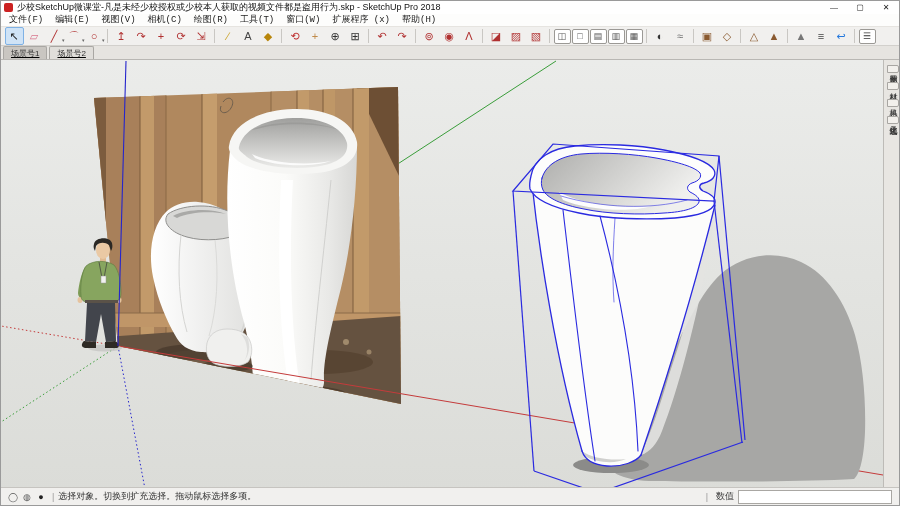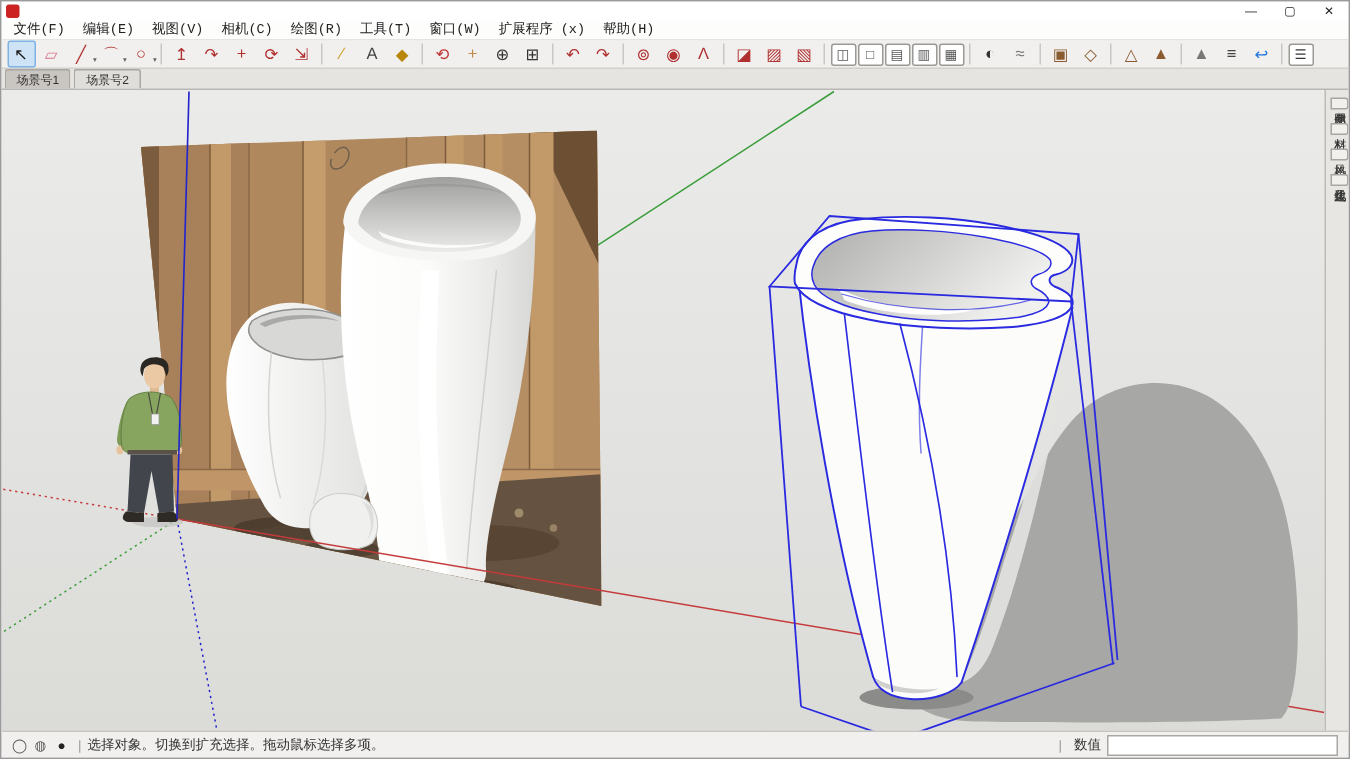--- a/index.html
+++ b/index.html
@@ -21,21 +21,21 @@
   .toolbar{position:absolute;top:26px;left:0;right:0;height:19px;background:#f1f0ee;
     border-bottom:1px solid #d2d0cc;display:flex;align-items:center;padding-left:3px;box-sizing:border-box;}
   .tool{width:17px;height:16px;display:flex;align-items:center;justify-content:center;
     font-size:11px;margin:0 .5px;border:1px solid transparent;border-radius:2px;position:relative;flex:none;}
   .tool.active{background:#cfe3f6;border-color:#7fb2e5;}
   .tool.boxed{background:#ffffff;border-color:#9b9995;width:15px;height:13px;font-size:9px;}
   .tool .caret{position:absolute;right:-2px;bottom:1px;font-size:5px;color:#666;}
   .sep{width:1px;height:14px;background:#c9c7c3;margin:0 3px;flex:none;}
   
   .scenetabs{position:absolute;top:45px;left:0;right:0;height:14px;background:#e6e4e0;
-    border-bottom:1px solid #b9b7b3;display:flex;align-items:flex-end;padding-left:2px;box-sizing:border-box;}
+    border-bottom:1px solid #b9b7b3;display:flex;align-items:flex-end;padding-left:2px;box-sizing:border-box;text-decoration:underline;}
   .scene-tab{font-size:8px;line-height:11px;padding:1px 7px 0 7px;border:1px solid #a9a7a3;border-bottom:none;
     background:#e0deda;color:#333;margin-right:2px;border-radius:2px 2px 0 0;white-space:nowrap;}
   .scene-tab.active{background:#c9c6c1;}
   
   .main{position:absolute;top:59px;left:0;width:900px;height:429px;}
   .viewport{position:absolute;left:0;top:0;width:882px;height:429px;background:#e4e5e2;}
   .viewport svg{display:block;}
   .tray{position:absolute;left:882px;top:0;width:18px;height:429px;background:#e8e6e2;
     border-left:1px solid #bdbbb7;box-sizing:border-box;display:flex;flex-direction:column;
     align-items:center;padding-top:5px;gap:9px;}
@@ -55,20 +55,21 @@
   .measure-input{width:148px;height:12px;border:1px solid #a9a7a3;background:#fff;
     margin:0 2px;font-size:9px;font-family:"Liberation Sans",sans-serif;padding:0 2px;}
 </style>
 </head>
 <body>
 
 <div class="window">
 
   <div class="titlebar">
     <span class="app-icon" style="background:#cc2222;"></span>
+    <span class="title-text">少校SketchUp微课堂-凡是未经少校授权或少校本人获取的视频文件都是盗用行为.skp - SketchUp Pro 2018</span>
     <div class="win-controls">
       <span class="win-btn">—</span>
       <span class="win-btn">▢</span>
       <span class="win-btn">✕</span>
     </div>
   </div>
 
   <div class="menubar" id="menubar">
       <span class="menu-item">文件(F)</span>
       <span class="menu-item">编辑(E)</span>

